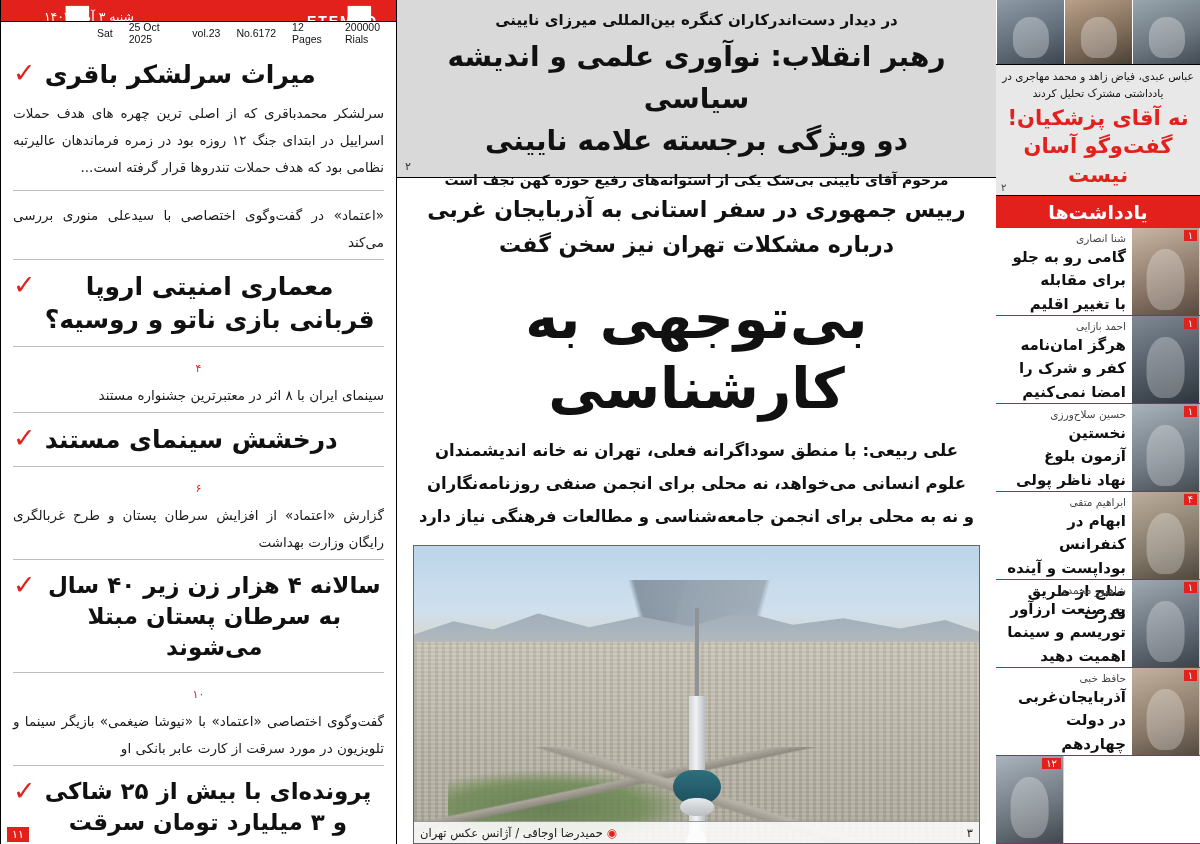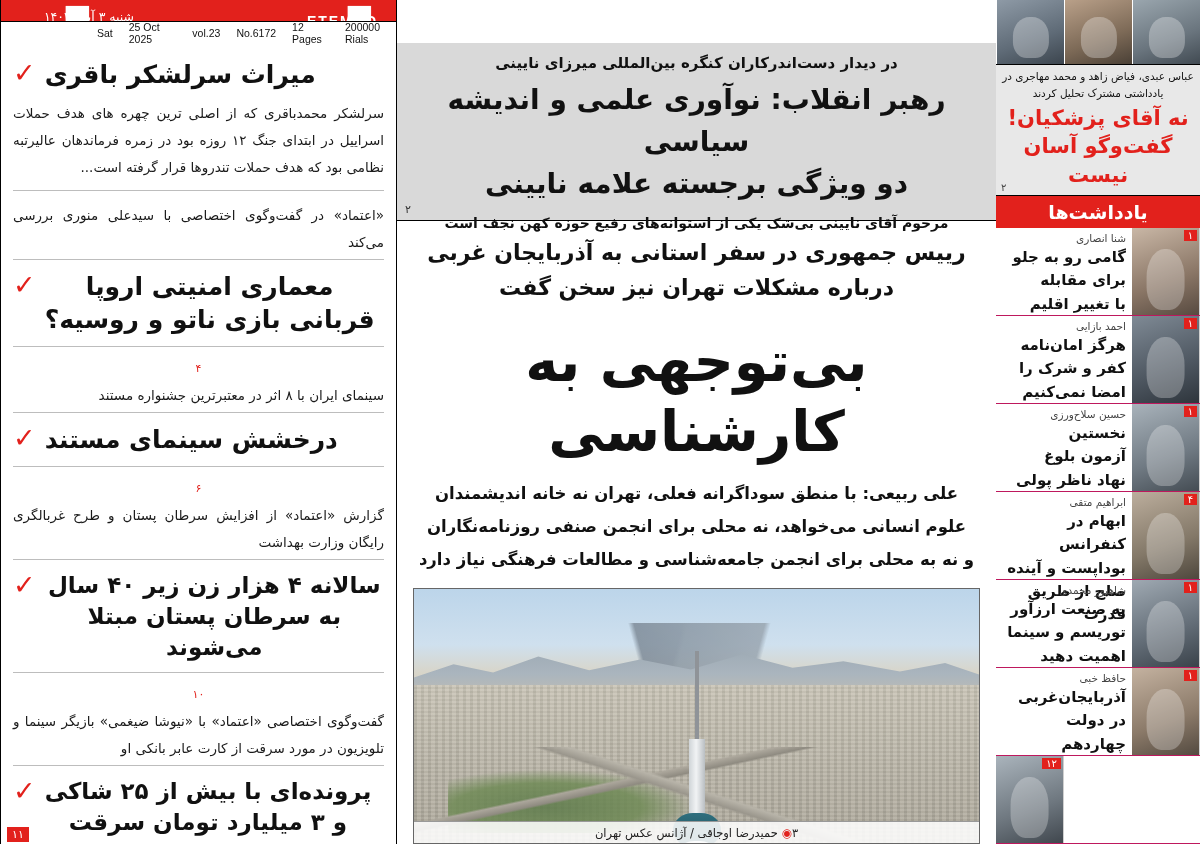--- a/index.html
+++ b/index.html
@@ -141,21 +141,20 @@
     flex-direction:column;
     border-left:1px solid #000;
   }
   .top-banner {
     height:178px;
     background:#d9d9d9;
     border-bottom:1px solid #000;
     padding:8px 16px 4px 16px;
     text-align:center;
     position:relative;
-    margin-top:43px;
   }
   .top-banner .kicker {
     font-size:15px;
     font-weight:bold;
     line-height:1.6;
     margin-bottom:4px;
   }
   .top-banner h1 {
     font-size:28px;
     font-weight:bold;
@@ -254,21 +253,21 @@
     background:linear-gradient(180deg,#e6e8e9,#c3c7ca);
     clip-path:polygon(38% 0,62% 0,100% 100%,0 100%); }
   .photo-caption {
     position:absolute;
     left:0; right:0; bottom:0;
     height:22px;
     background:#ffffffdd;
     display:flex;
     flex-direction:row-reverse;
     align-items:center;
-    justify-content:center;
+    justify-content:space-between;
     padding:0 6px;
     font-size:11.5px;
     color:#222;
     border-top:1px solid #999;
   }
   .photo-caption .cam { color:#e2211c; font-size:12px; }
 
   
   .col-left {
     width:204px;

